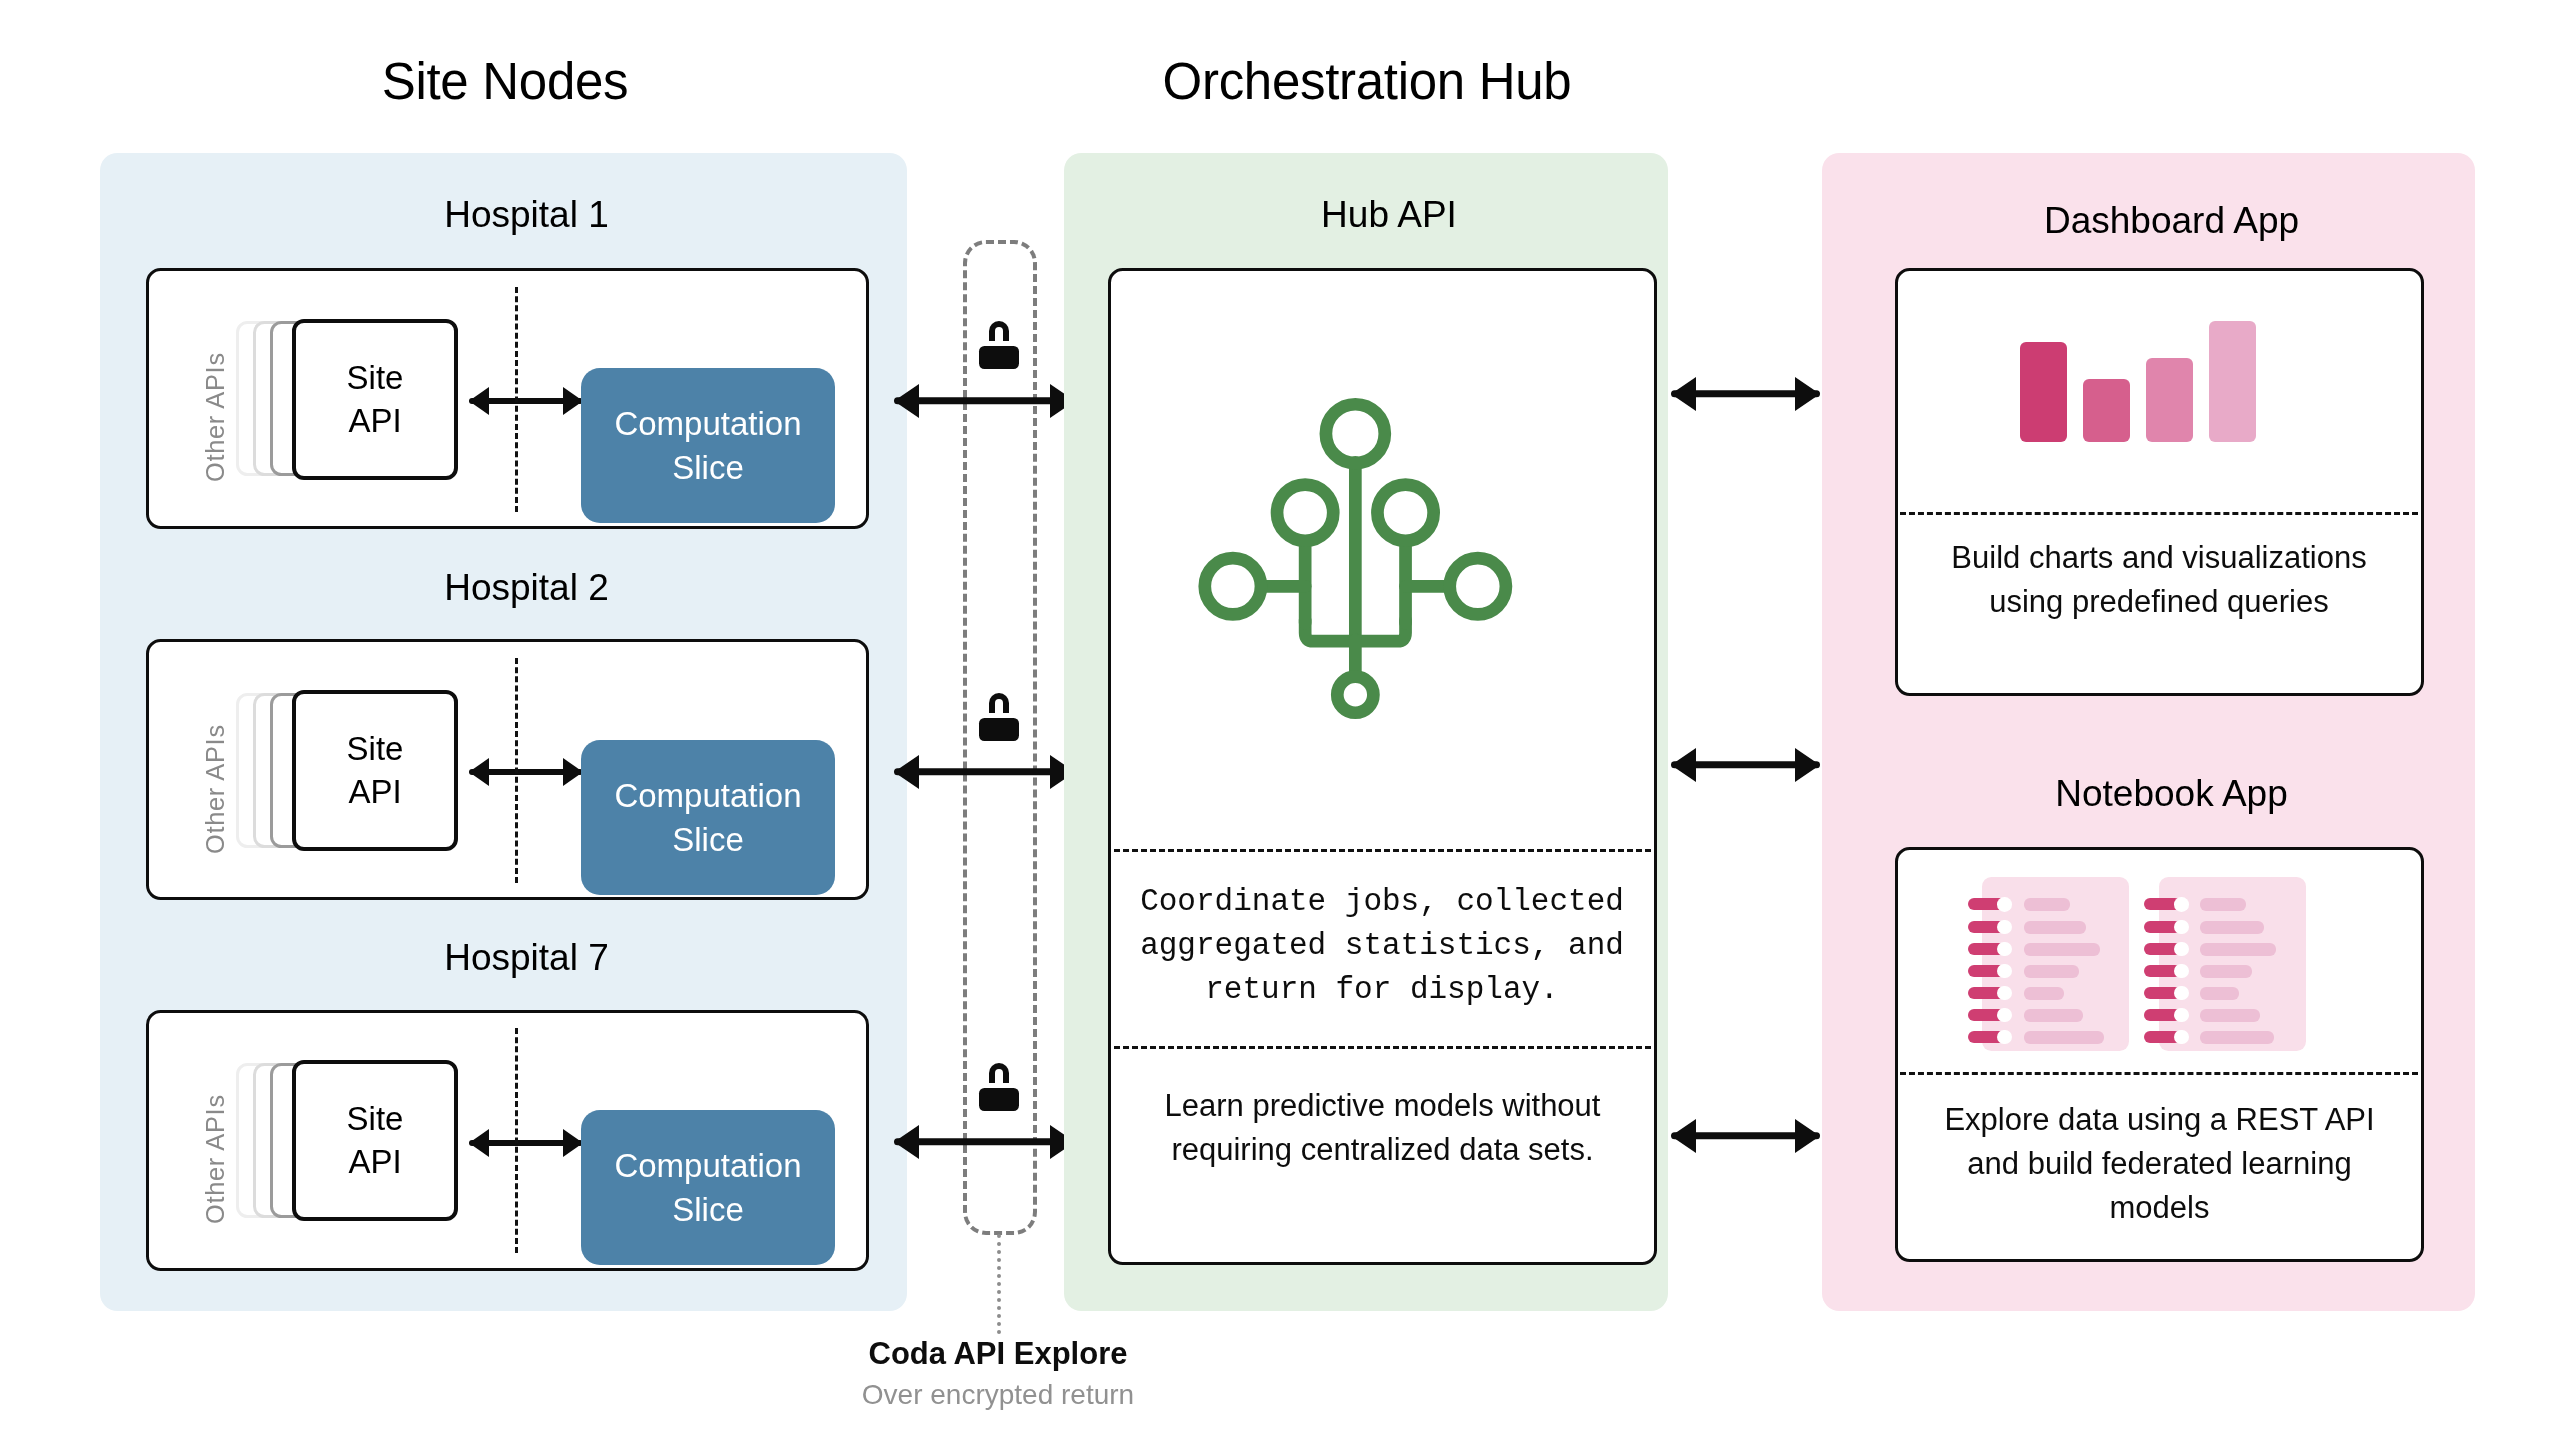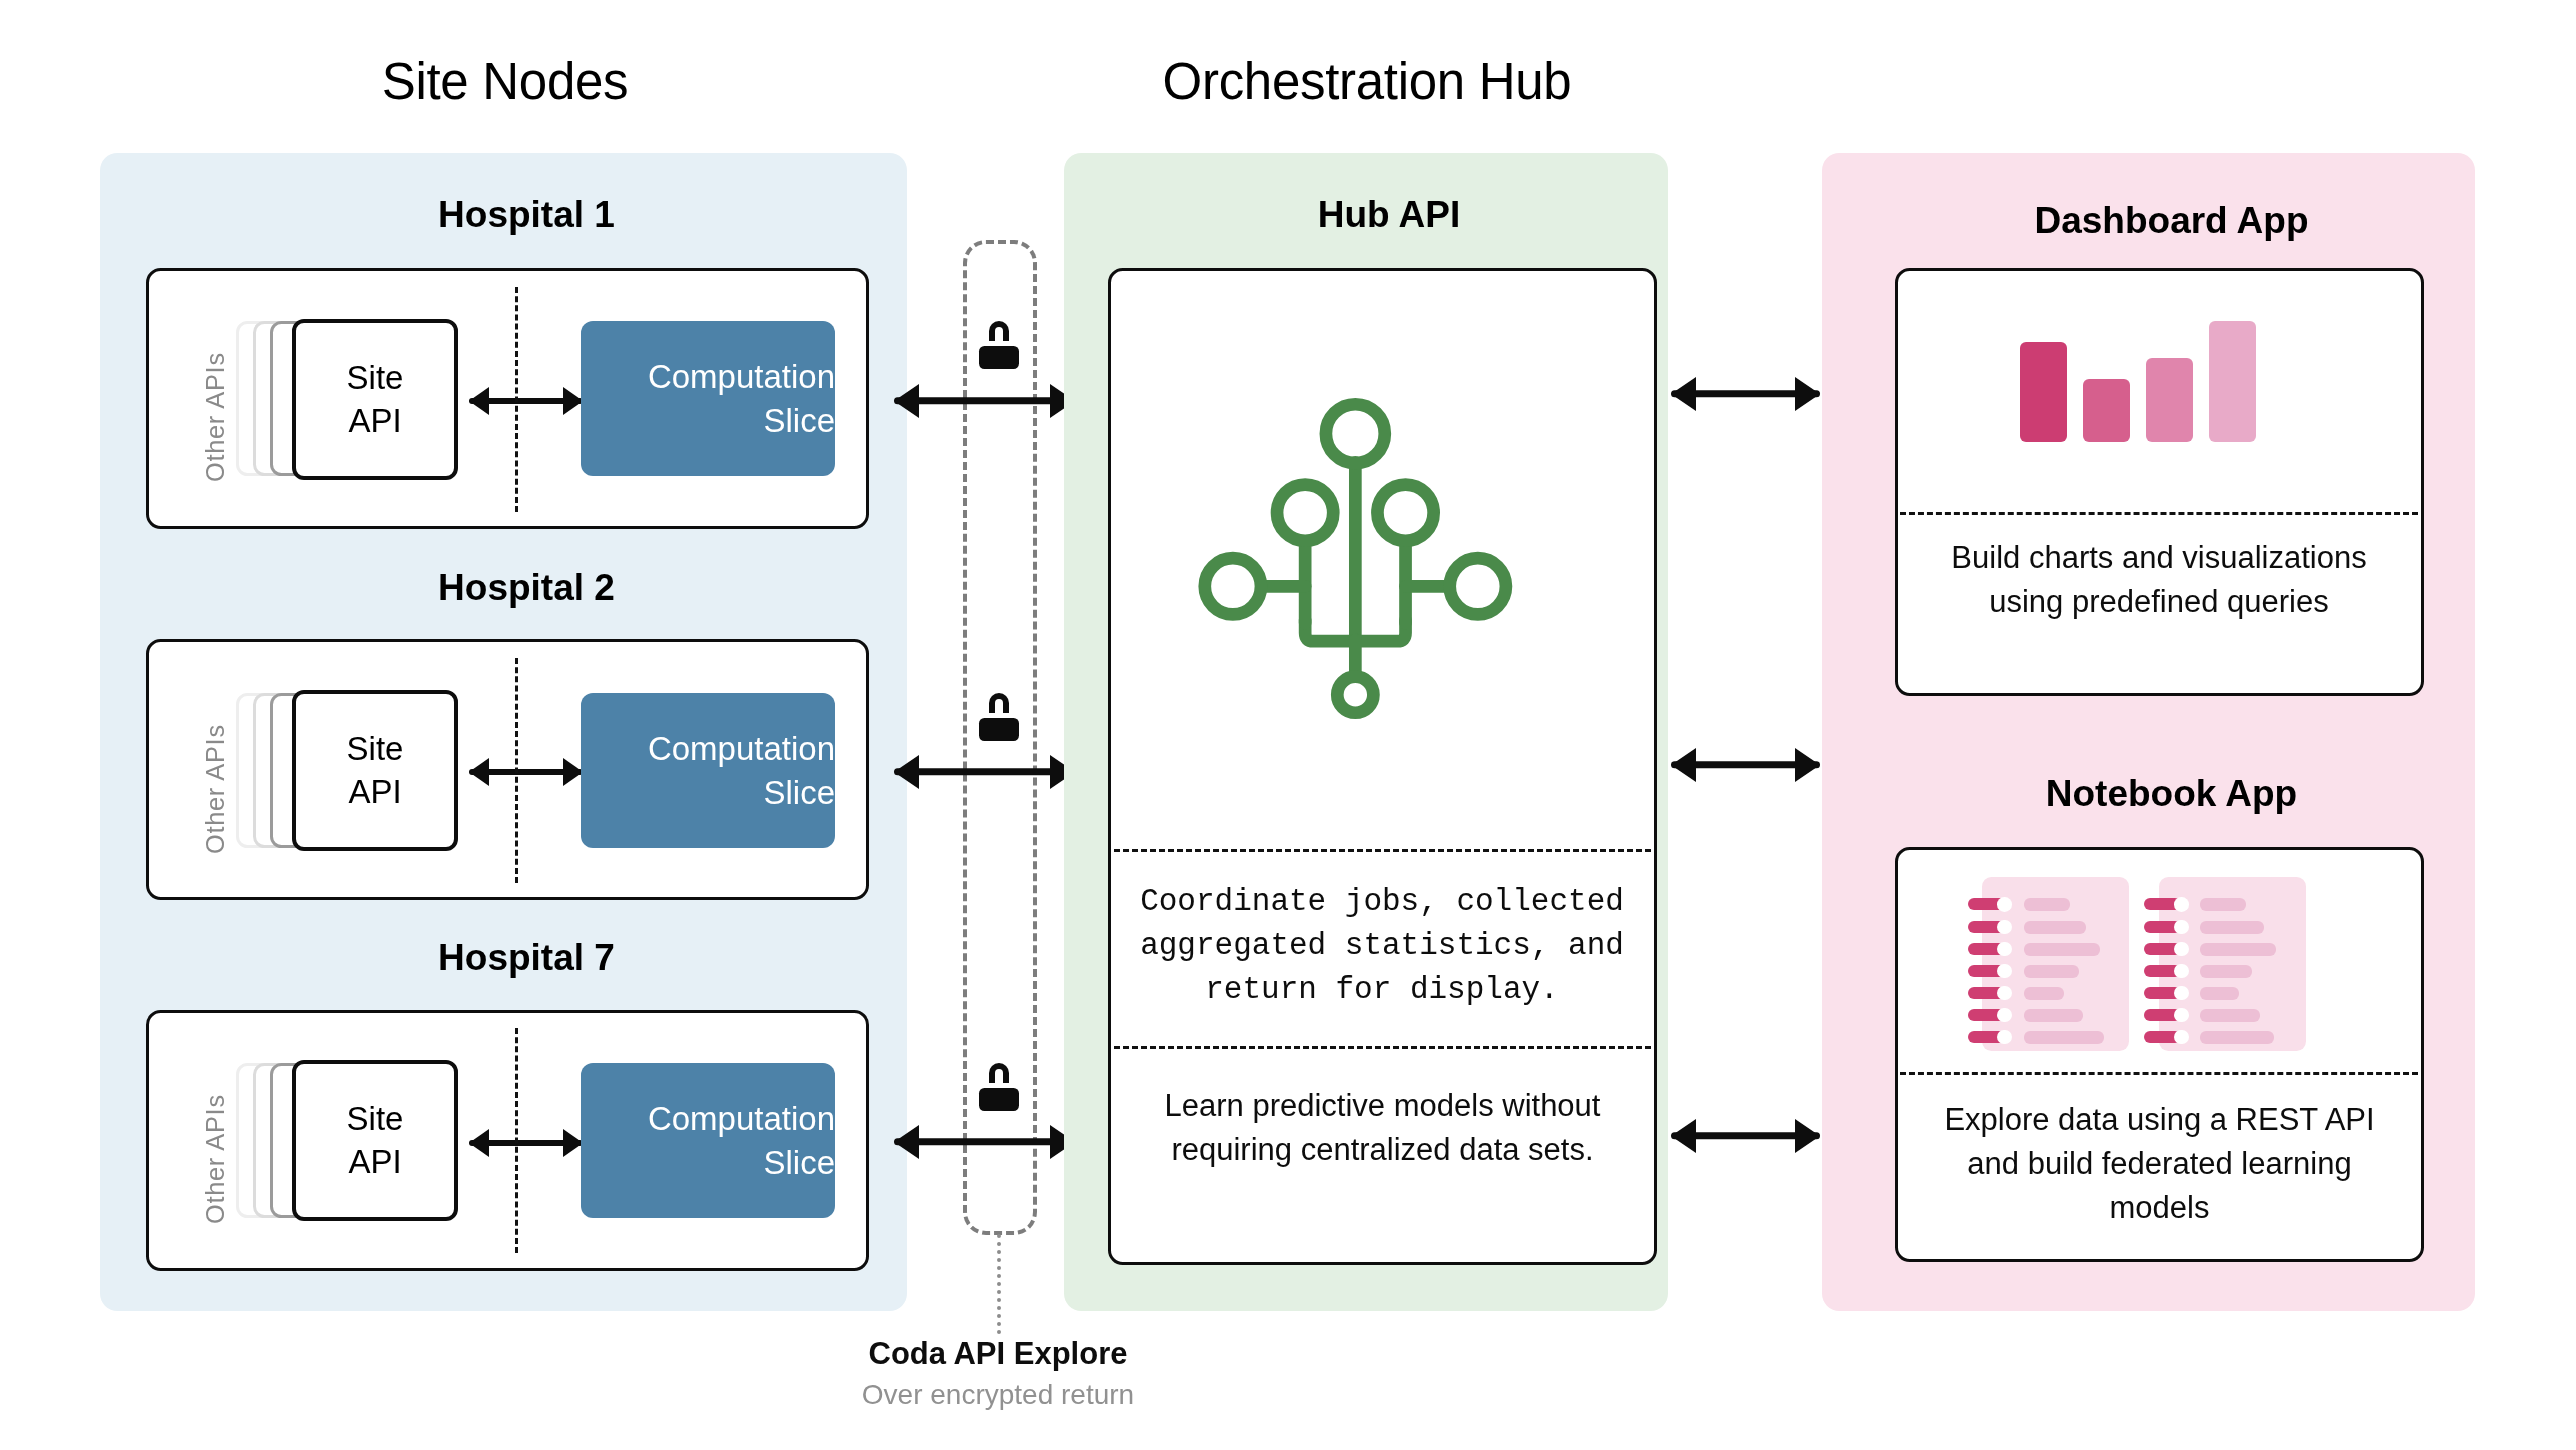--- a/index.html
+++ b/index.html
@@ -30,21 +30,21 @@
   }
   .panel-sites { background: #e6f0f6; }
   .panel-hub   { background: #e3f0e3; }
   .panel-apps  { background: #fae1eb; }
 
   
   .sub-title {
     position: absolute;
     text-align: center;
     font-size: 37px;
-    font-weight: 700;
+    font-weight: 400;
     color: #000;
     white-space: nowrap;
     padding-left: 46px;
   }
 
   
   .wcard {
     position: absolute;
     background: #ffffff;
     border: 3.3px solid #0d0d0d;
@@ -76,27 +76,28 @@
     line-height: 1.30;
     font-size: 33px;
   }
   .vdash {
     position: absolute;
     border-left: 3.3px dashed #111;
   }
   .comp-slice {
     position: absolute;
     background: #4d82a8;
-    border-radius: 12px;
+    border-radius: 19px;
     color: #ffffff;
     display: flex; flex-direction: column;
-    align-items: flex-end; justify-content: center;
+    align-items: center; justify-content: center;
     line-height: 1.32;
     font-size: 33px;
     text-align: center;
+    margin-top: 47px;
   }
 
   
   .darrow { position: absolute; }
   .darrow .bar {
     position: absolute; left: 0; top: 50%;
     height: 7.4px; width: 100%;
     background: #0d0d0d; transform: translateY(-50%);
   }
   .darrow .head {

